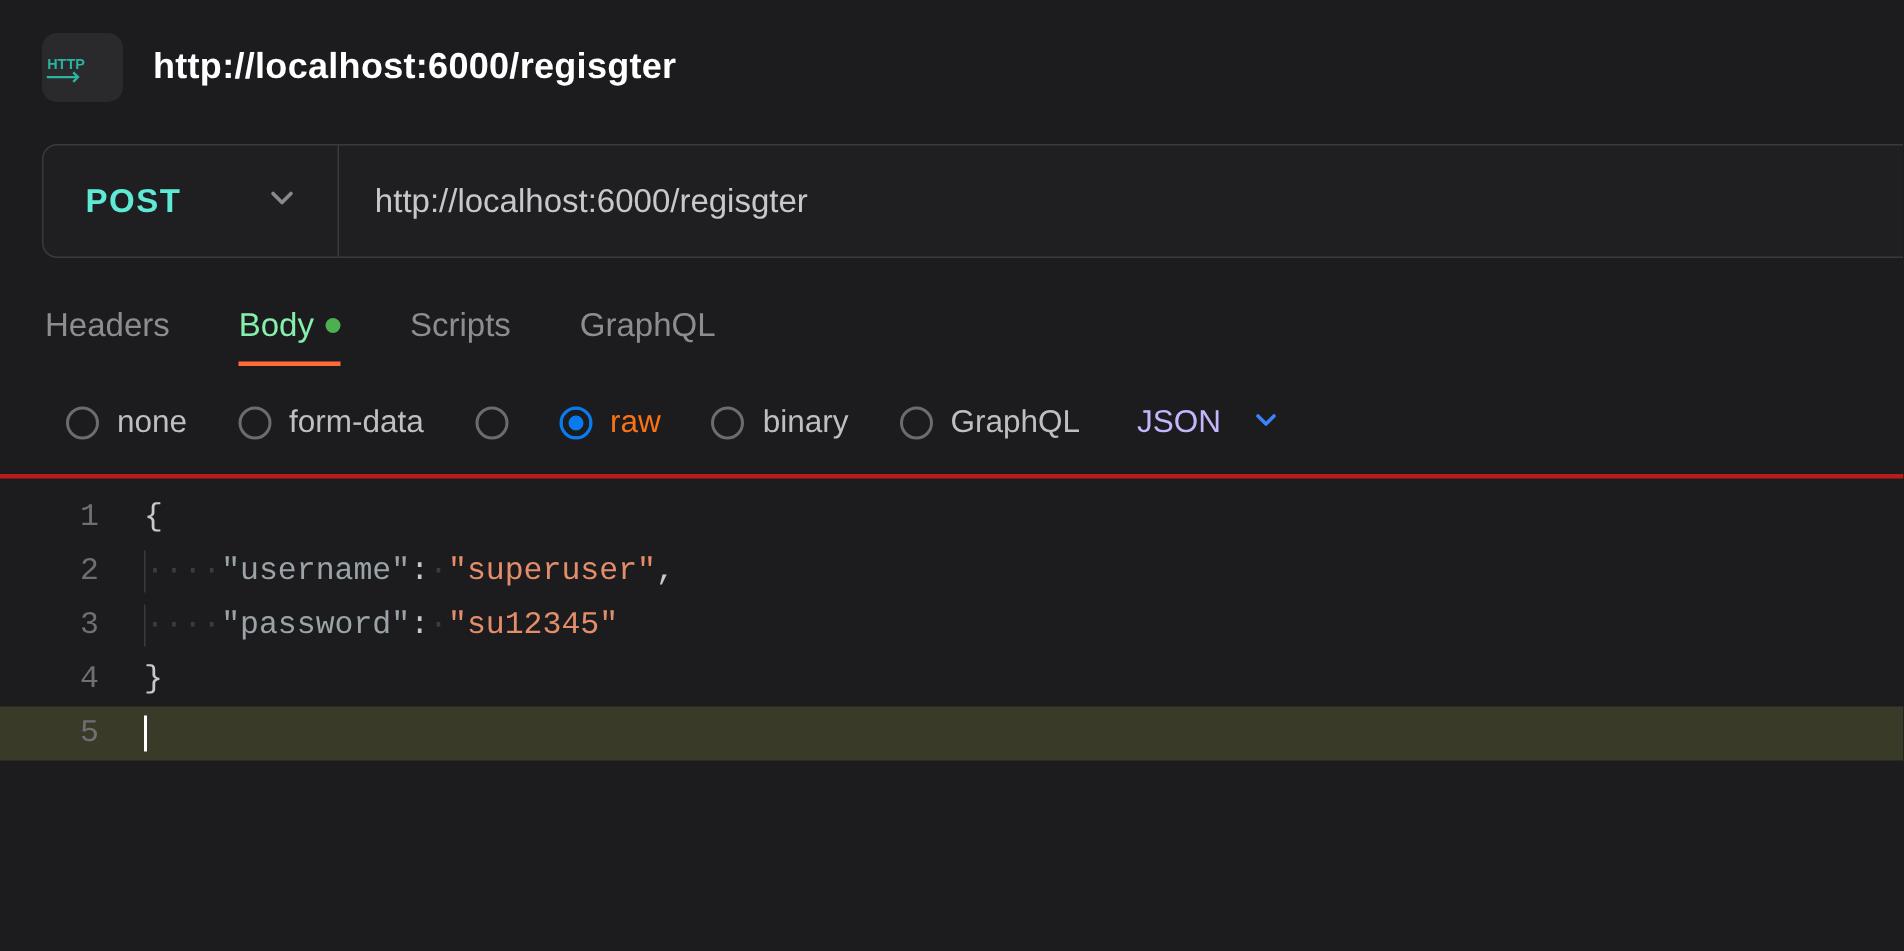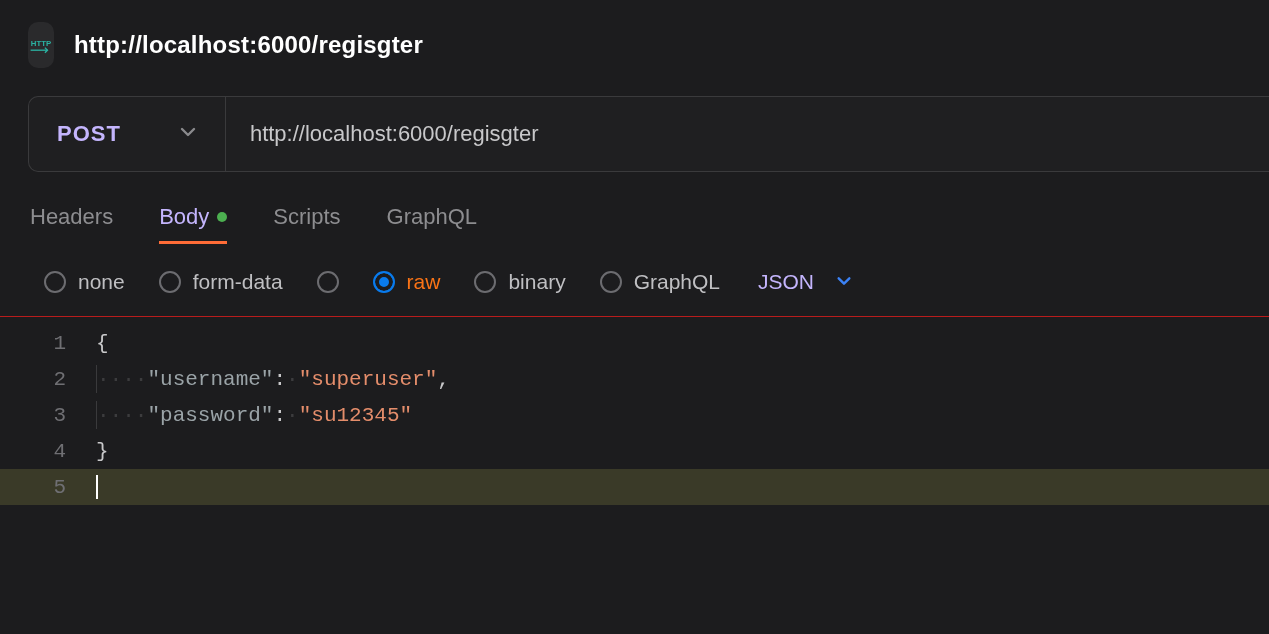--- a/index.html
+++ b/index.html
@@ -1,36 +1,36 @@
 <!DOCTYPE html>
 <html><head>
 <meta charset="utf-8">
 <style>
   * { box-sizing: border-box; margin: 0; padding: 0; }
   html, body { width: 1269px; height: 634px; background: #1c1c1e; color: #d8d8d8; font-family: -apple-system, BlinkMacSystemFont, "Segoe UI", Helvetica, Arial, sans-serif; overflow: hidden; }
 
   .top-bar { display: flex; align-items: center; padding: 22px 28px 0 28px; gap: 20px; }
-  .http-badge { width: 26px; height: 46px; border-radius: 10px; background: #2a2a2c; display: flex; align-items: center; justify-content: flex-start; }
+  .http-badge { width: 54px; height: 46px; border-radius: 10px; background: #2a2a2c; display: flex; align-items: center; justify-content: flex-start; }
   .http-badge svg { width: 32px; height: 24px; }
   .req-title { font-size: 24px; font-weight: 600; color: #ffffff; letter-spacing: 0.2px; }
 
   .method-row { margin: 28px 0 0 28px; border: 1px solid #3a3a3c; border-right: none; border-radius: 10px 0 0 10px; height: 76px; display: flex; align-items: center; background: #1f1f21; }
   .method-sel { display: flex; align-items: center; gap: 58px; padding: 0 28px 0 28px; height: 100%; border-right: 1px solid #3a3a3c; cursor: pointer; }
-  .method-label { color: #c4b5fd; font-size: 22px; font-weight: 600; letter-spacing: 1px; }
+  .method-label { color: #5eead4; font-size: 22px; font-weight: 600; letter-spacing: 1px; }
   .chev { color: #8a8a8d; }
   .url-input { flex: 1; background: transparent; border: none; outline: none; color: #c8c8ca; font-size: 22px; padding: 0 24px; height: 100%; font-family: inherit; }
 
   .tabs-row { display: flex; gap: 46px; padding: 32px 0 0 30px; font-size: 22px; color: #8d8d90; }
   .tab { position: relative; padding-bottom: 14px; cursor: pointer; display: flex; align-items: center; gap: 8px; }
-  .tab.active { color: #c4b5fd; }
+  .tab.active { color: #86efac; }
   .tab.active::after { content: ""; position: absolute; left: 0; right: 0; bottom: 0; height: 3px; background: #ff6c37; }
   .badge-count { color: #4caf50; }
   .dot-ind { width: 10px; height: 10px; border-radius: 50%; background: #4caf50; display: inline-block; }
 
-  .body-type-row { display: flex; align-items: center; gap: 34px; padding: 26px 0 22px 44px; font-size: 21px; color: #bfbfc2; border-bottom: 1px solid #b91c1c; }
+  .body-type-row { display: flex; align-items: center; gap: 34px; padding: 26px 0 22px 44px; font-size: 21px; color: #bfbfc2; border-bottom: 3px solid #b91c1c; }
   .radio-opt { display: flex; align-items: center; gap: 12px; cursor: pointer; }
   .radio-circle { width: 22px; height: 22px; border: 2px solid #6c6c70; border-radius: 50%; display: inline-block; }
   .radio-opt.selected .radio-circle { border-color: #097bed; background: #097bed; box-shadow: inset 0 0 0 4px #1c1c1e; }
   .radio-opt.selected { color: #f97316; }
   .json-sel { display: flex; align-items: center; gap: 22px; color: #c4b5fd; font-weight: 500; cursor: pointer; margin-left: 4px; }
   .json-sel .chev { color: #3b82f6; }
 
   .editor { font-family: "SFMono-Regular", Consolas, "Liberation Mono", Menlo, monospace; font-size: 21px; padding-top: 8px; }
   .editor-line { display: flex; align-items: center; height: 36px; }
   .gutter { width: 96px; text-align: right; padding-right: 30px; color: #6f6f73; user-select: none; }

